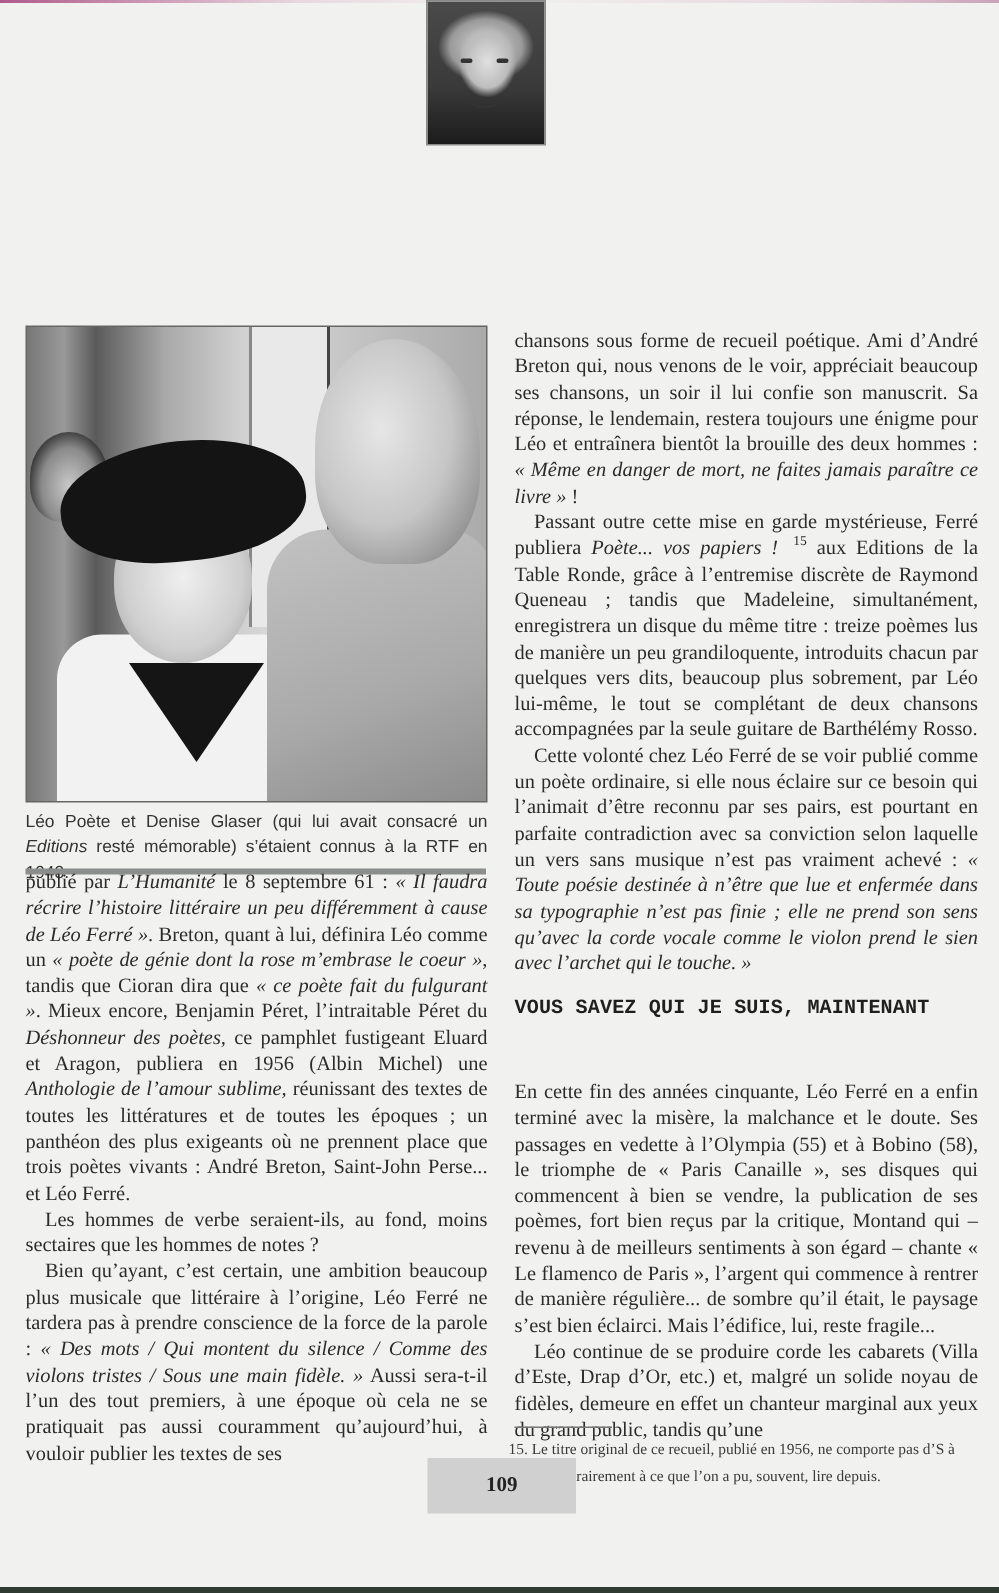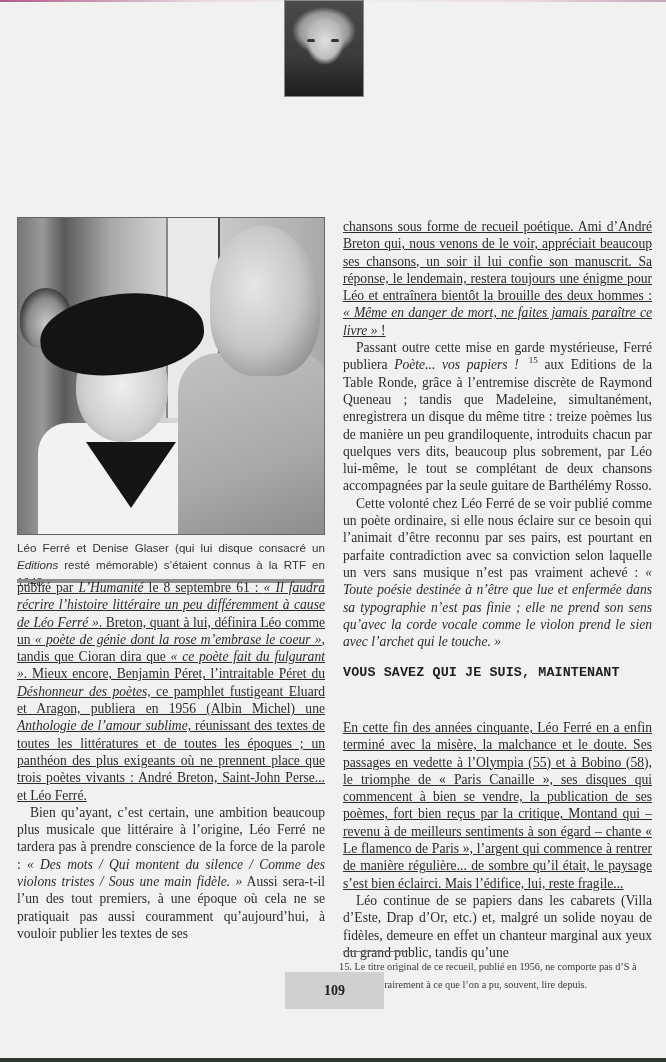--- a/index.html
+++ b/index.html
@@ -39,21 +39,21 @@
 
   .caption {
     position:absolute; left:17px; top:539px; width:308px;
     font-family:"Liberation Sans","DejaVu Sans",sans-serif; font-size:11.6px; line-height:17px; color:#333;
     text-align:justify;
   }
   .caption-rule { position:absolute; left:17px; top:579px; width:307px; height:4px; background:#8b8e8c; }
 
   .col { position:absolute; font-size:13.6px; line-height:17.3px; text-align:justify; color:#2b2b2b; }
   .col p { margin:0; text-indent:13px; }
-  .col p.noindent { text-indent:0;text-decoration:underline; }
+  .col p.noindent { text-indent:0; }
   .col em { font-style:italic; }
   .col-left { left:17px; top:579px; width:308px; }
   .col-right { left:343px; top:218px; width:309px; }
   .col-right2 { left:343px; top:719px; width:309px; }
   sup { font-size:9px; line-height:0; vertical-align:6px;margin-left:10px; }
 
   .section-heading {
     position:absolute; left:343px; top:665px; width:309px;
     font-family:Liberation Mono, monospace; font-weight:bold; font-size:13.4px; letter-spacing:0.1px; color:#1f1f1f;
   }
@@ -83,38 +83,39 @@
   <div class="door"></div>
   <div class="woman-bg"></div>
   <div class="collar"></div>
   <div class="vneck"></div>
   <div class="face-w"></div>
   <div class="hat"></div>
   <div class="man-body"></div>
   <div class="man-head"></div>
 </div>
 
-<div class="caption"><span>Léo Ferré et Denise Glaser (qui lui disque consacré un </span><em>Editions</em><span> resté mémorable) s’étaient connus à la RTF en 1948.</span></div>
+<div class="caption"><span>Léo Poète et Denise Glaser (qui lui avait consacré un </span><em>Editions</em><span> resté mémorable) s’étaient connus à la RTF en 1948.</span></div>
 <div class="caption-rule"></div>
 
 <div class="col col-left">
   <p class="noindent"><span>publié par </span><em>L’Humanité</em><span> le 8 septembre 61 : </span><em>« Il faudra récrire l’histoire littéraire un peu différemment à cause de Léo Ferré »</em><span>. Breton, quant à lui, définira Léo comme un </span><em>« poète de génie dont la rose m’embrase le coeur »</em><span>, tandis que Cioran dira que </span><em>« ce poète fait du fulgurant »</em><span>. Mieux encore, Benjamin Péret, l’intraitable Péret du </span><em>Déshonneur des poètes,</em><span> ce pamphlet fustigeant Eluard et Aragon, publiera en 1956 (Albin Michel) une </span><em>Anthologie de l’amour sublime,</em><span> réunissant des textes de toutes les littératures et de toutes les époques ; un panthéon des plus exigeants où ne prennent place que trois poètes vivants : André Breton, Saint-John Perse... et Léo Ferré.</span></p>
+  <p>Les hommes de verbe seraient-ils, au fond, moins sectaires que les hommes de notes ?</p>
   <p><span>Bien qu’ayant, c’est certain, une ambition beaucoup plus musicale que littéraire à l’origine, Léo Ferré ne tardera pas à prendre conscience de la force de la parole : </span><em>« Des mots / Qui montent du silence / Comme des violons tristes / Sous une main fidèle. »</em><span> Aussi sera-t-il l’un des tout premiers, à une époque où cela ne se pratiquait pas aussi couramment qu’aujourd’hui, à vouloir publier les textes de ses</span></p>
 </div>
 
 <div class="col col-right">
   <p class="noindent"><span>chansons sous forme de recueil poétique. Ami d’André Breton qui, nous venons de le voir, appréciait beaucoup ses chansons, un soir il lui confie son manuscrit. Sa réponse, le lendemain, restera toujours une énigme pour Léo et entraînera bientôt la brouille des deux hommes : </span><em>« Même en danger de mort, ne faites jamais paraître ce livre »</em><span> !</span></p>
   <p><span>Passant outre cette mise en garde mystérieuse, Ferré publiera </span><em>Poète... vos papiers !</em><sup>15</sup><span> aux Editions de la Table Ronde, grâce à l’entremise discrète de Raymond Queneau ; tandis que Madeleine, simultanément, enregistrera un disque du même titre : treize poèmes lus de manière un peu grandiloquente, introduits chacun par quelques vers dits, beaucoup plus sobrement, par Léo lui-même, le tout se complétant de deux chansons accompagnées par la seule guitare de Barthélémy Rosso.</span></p>
   <p><span>Cette volonté chez Léo Ferré de se voir publié comme un poète ordinaire, si elle nous éclaire sur ce besoin qui l’animait d’être reconnu par ses pairs, est pourtant en parfaite contradiction avec sa conviction selon laquelle un vers sans musique n’est pas vraiment achevé : </span><em>« Toute poésie destinée à n’être que lue et enfermée dans sa typographie n’est pas finie ; elle ne prend son sens qu’avec la corde vocale comme le violon prend le sien avec l’archet qui le touche. »</em></p>
 </div>
 
 <div class="section-heading">VOUS SAVEZ QUI JE SUIS, MAINTENANT</div>
 
 <div class="col col-right2">
   <p class="noindent">En cette fin des années cinquante, Léo Ferré en a enfin terminé avec la misère, la malchance et le doute. Ses passages en vedette à l’Olympia (55) et à Bobino (58), le triomphe de « Paris Canaille », ses disques qui commencent à bien se vendre, la publication de ses poèmes, fort bien reçus par la critique, Montand qui – revenu à de meilleurs sentiments à son égard – chante « Le flamenco de Paris », l’argent qui commence à rentrer de manière régulière... de sombre qu’il était, le paysage s’est bien éclairci. Mais l’édifice, lui, reste fragile...</p>
-  <p>Léo continue de se papiers dans les cabarets (Villa d’Este, Drap d’Or, etc.) et, malgré un solide noyau de fidèles, demeure en effet un chanteur marginal aux yeux du grand public, tandis qu’une</p>
+  <p>Léo continue de se produire corde les cabarets (Villa d’Este, Drap d’Or, etc.) et, malgré un solide noyau de fidèles, demeure en effet un chanteur marginal aux yeux du grand public, tandis qu’une</p>
 </div>
 
 <div class="footnote-rule"></div>
 <div class="footnote">15. Le titre original de ce recueil, publié en 1956, ne comporte pas d’S à poète, contrairement à ce que l’on a pu, souvent, lire depuis.</div>
 
 <div class="page-number-box">109</div>
 <div class="bottom-edge"></div>
 
 </body></html>

